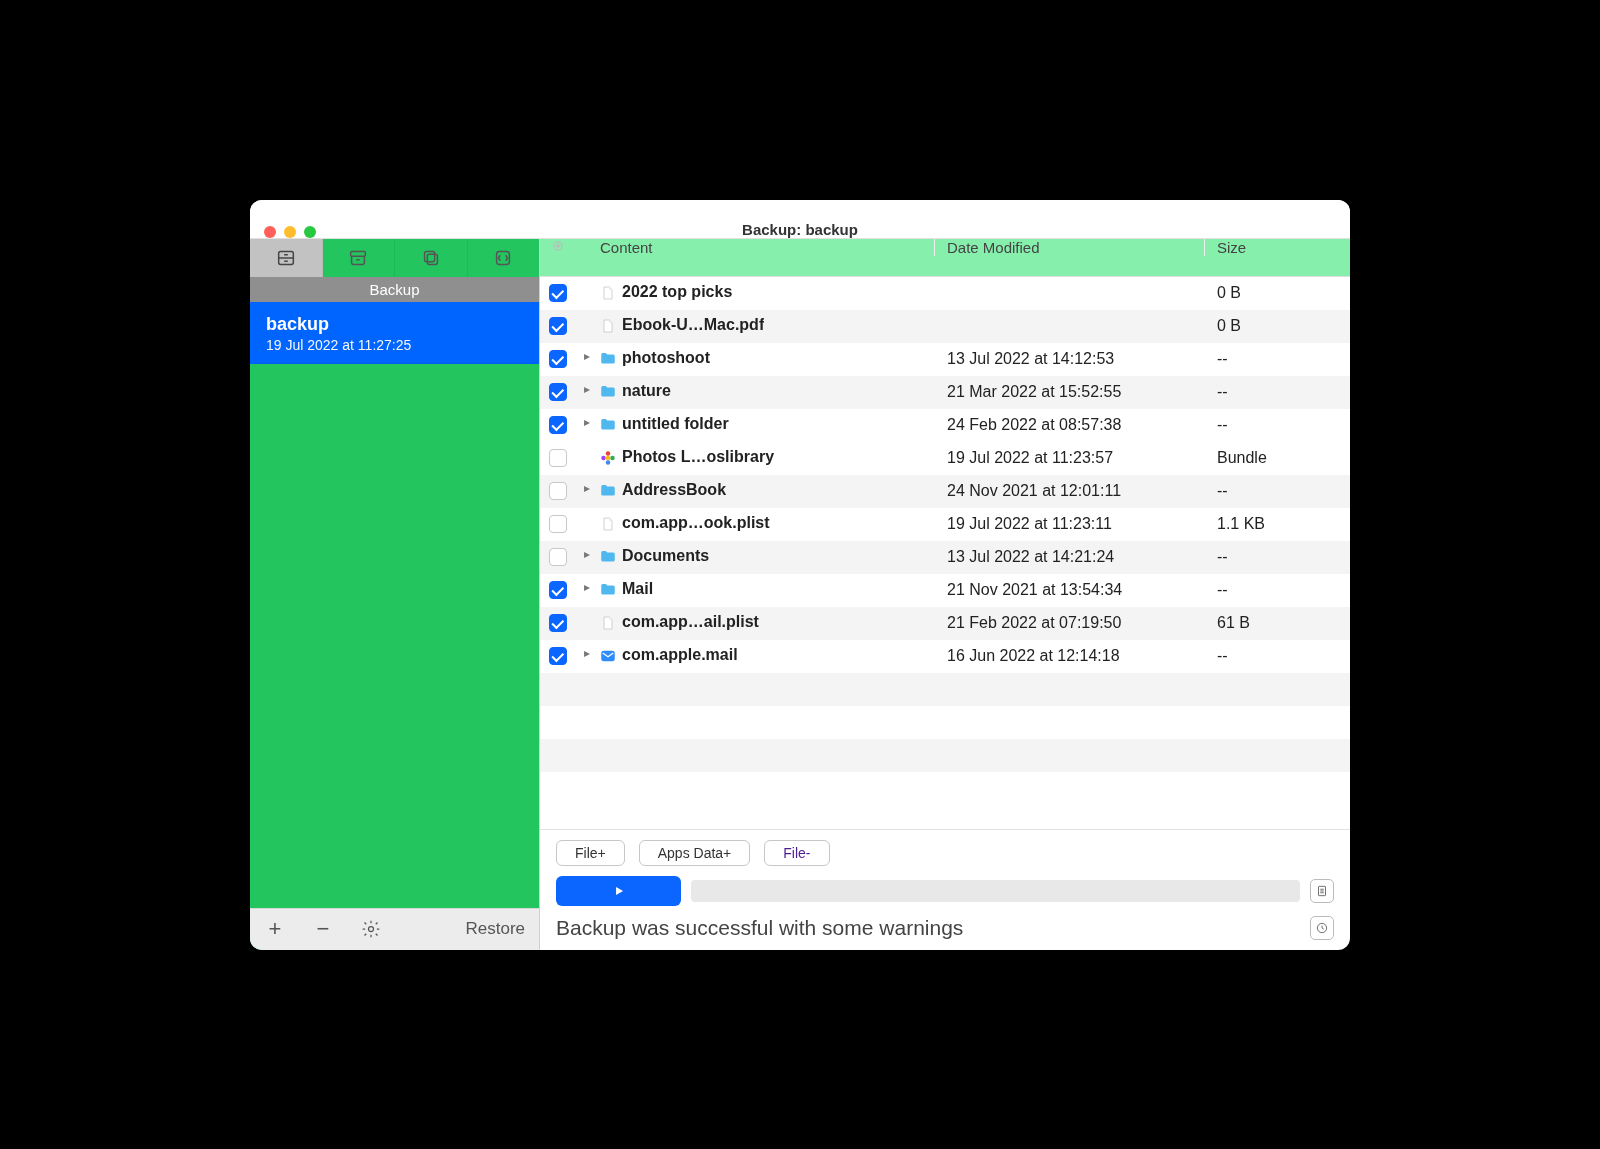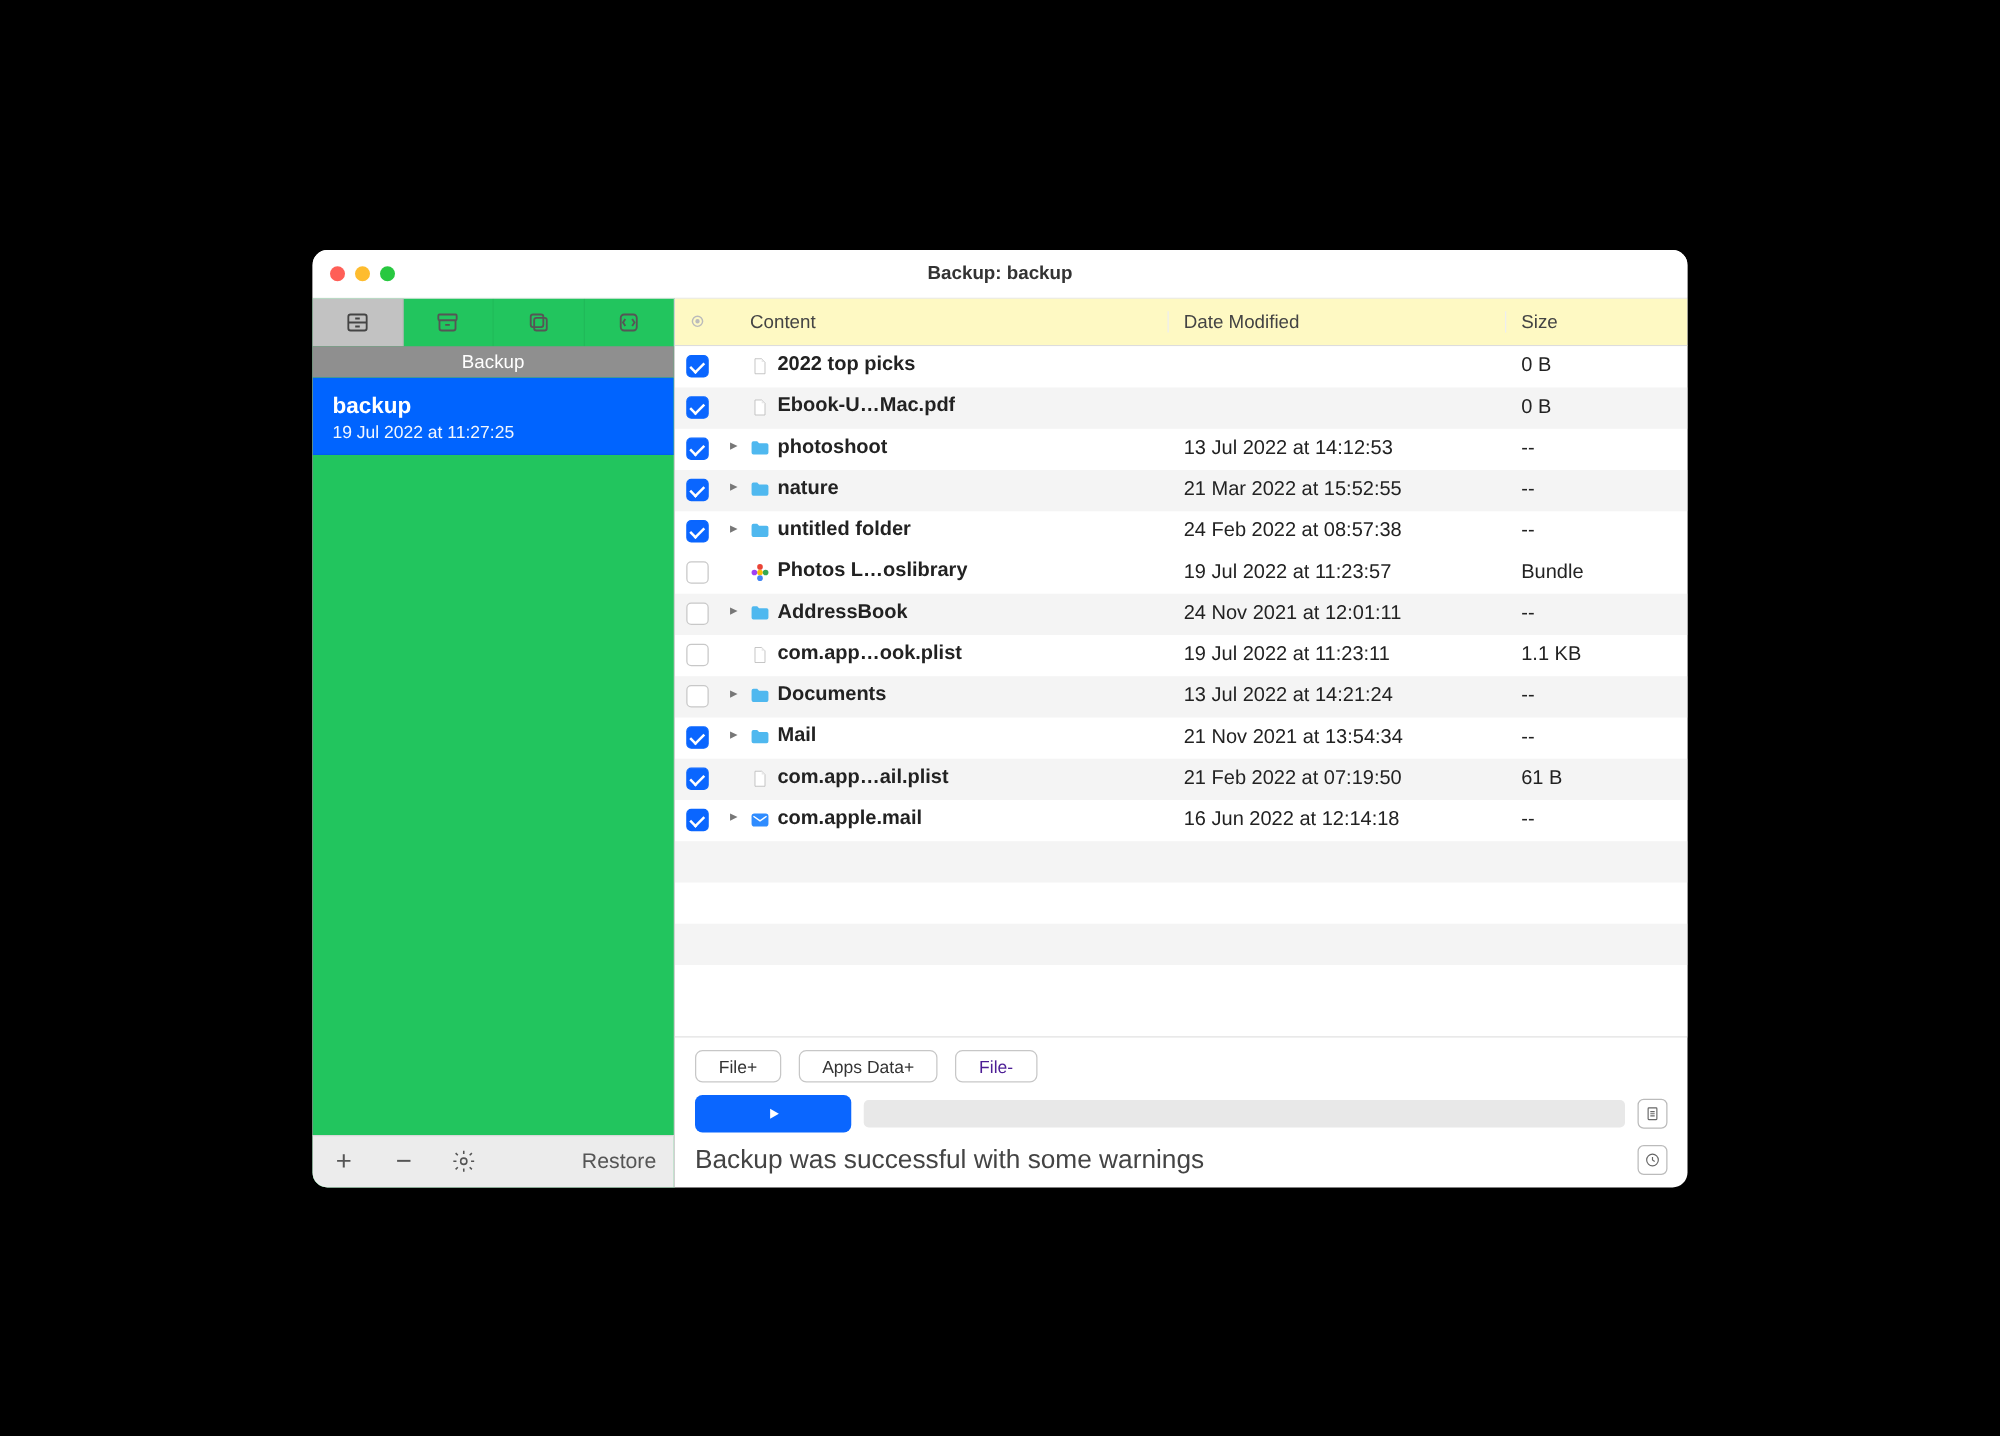--- a/index.html
+++ b/index.html
@@ -18,21 +18,21 @@
     background: #fff;
     border-radius: 12px;
     box-shadow: 0 20px 60px rgba(0,0,0,0.5);
     overflow: hidden;
     display: flex;
     flex-direction: column;
   }
   .titlebar {
     height: 38px;
     display: flex;
-    align-items: center;
+    align-items: flex-end;
     background: #fff;
     padding: 0 14px;
     position: relative;
   }
   .traffic { display: flex; gap: 8px; }
   .dot { width: 12px; height: 12px; border-radius: 50%; }
   .dot.red { background: #ff5f57; }
   .dot.yellow { background: #febc2e; }
   .dot.green { background: #28c840; }
   .titlebar .title {
@@ -104,24 +104,24 @@
     width: 34px; height: 34px;
     display: flex; align-items: center; justify-content: center;
     color: #555; font-size: 22px; font-weight: 300;
     border-radius: 4px; cursor: default;
   }
   .sb-foot-btn svg { width: 20px; height: 20px; }
   .restore-link { font-size: 17px; color: #555; padding: 0 6px; }
   
   .main { flex: 1; display: flex; flex-direction: column; min-width: 0; }
   .cols {
-    height: 38px; display: flex; align-items: center;
+    height: 38px; display: flex; align-items: flex-start;
     border-bottom: 1px solid #ddd;
     color: #444; font-size: 15px;
-    background: #fef9c3;
+    background: #86efac;
   }
   .col-check { width: 36px; display:flex; align-items:center; justify-content:center; }
   .col-check svg { width: 14px; height: 14px; color: #bbb; }
   .col-content { flex: 1; padding-left: 24px; border-right: 1px solid #eee; }
   .col-date { width: 270px; padding-left: 12px; border-right: 1px solid #eee; }
   .col-size { width: 145px; padding-left: 12px; }
   .rows { flex: 1; overflow: auto; background: #fff; }
   .row {
     height: 33px; display: flex; align-items: center;
     font-size: 16px; color: #222;

